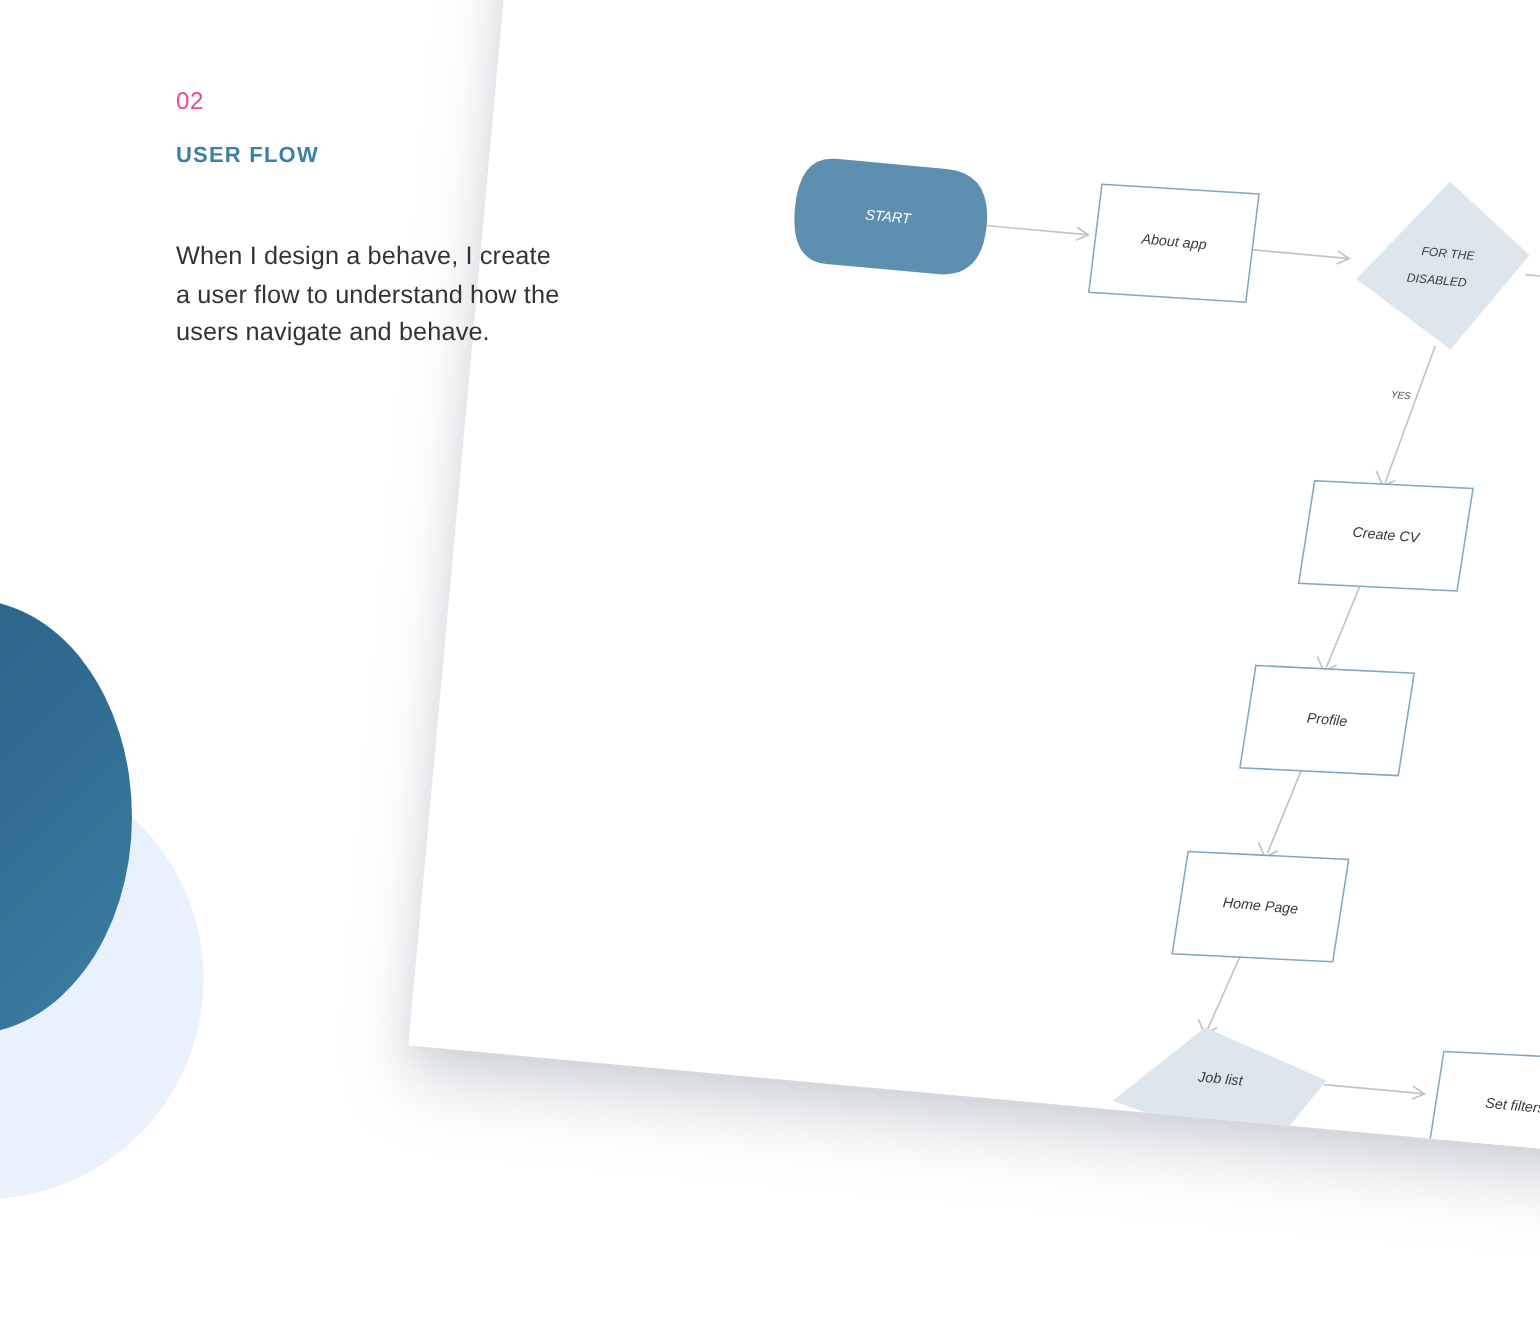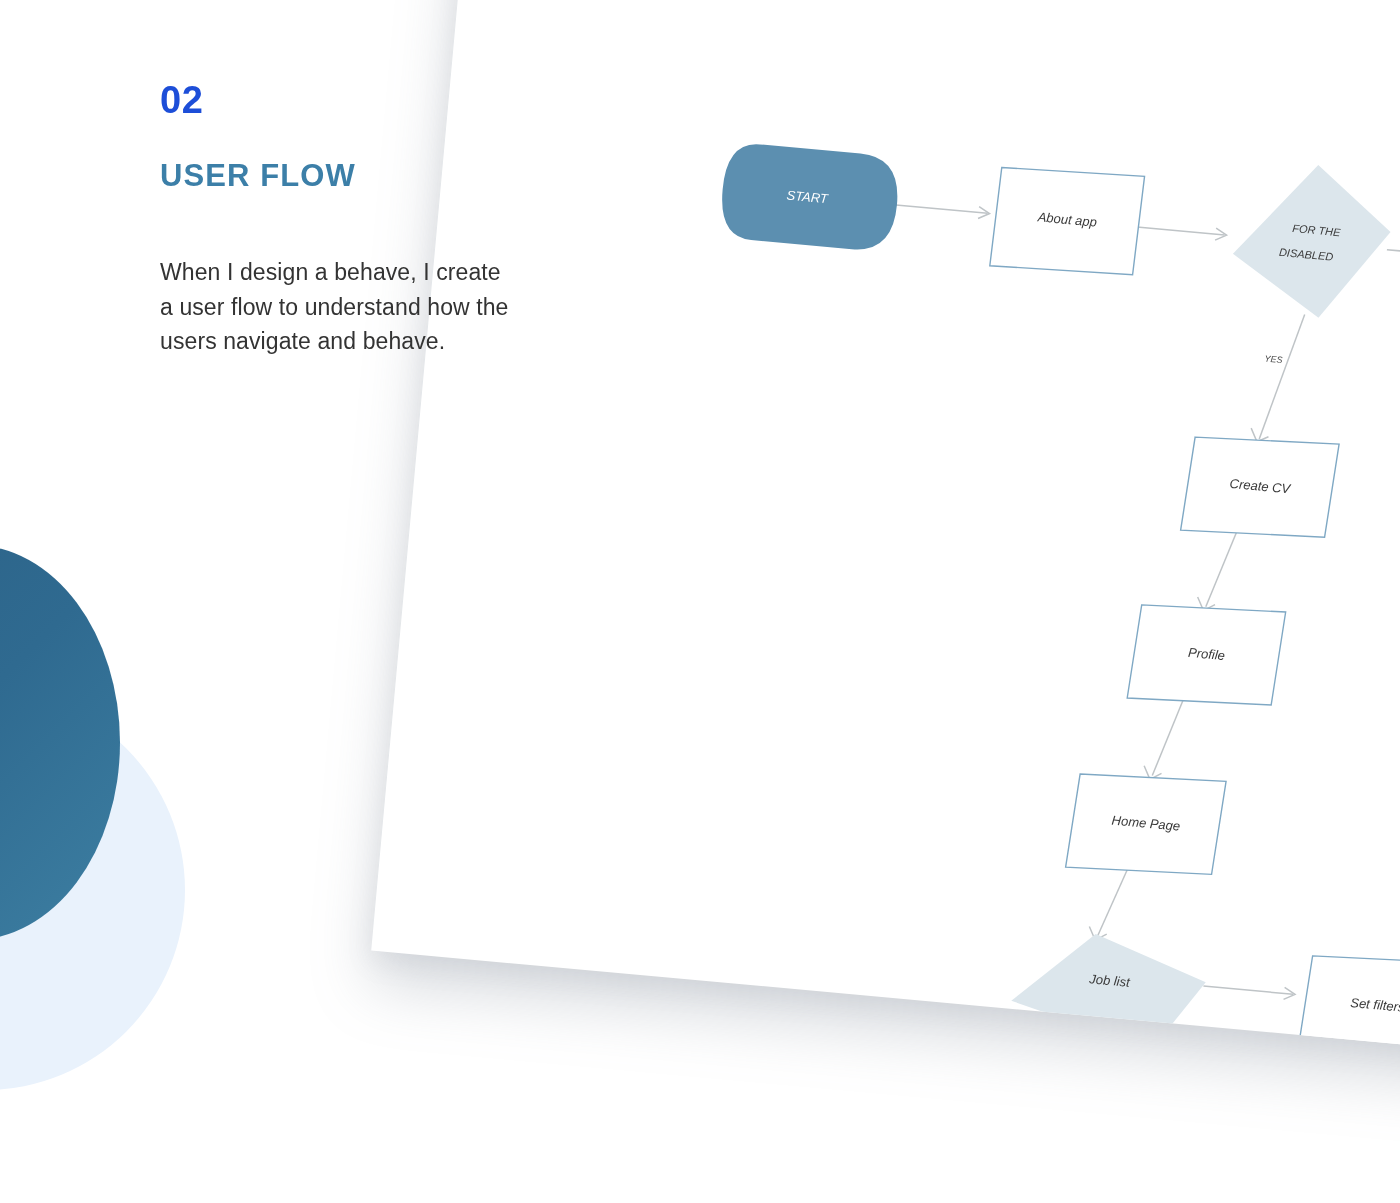--- a/index.html
+++ b/index.html
@@ -44,29 +44,29 @@
 
   
   .text-col {
     position: absolute;
     left: 160px;
     top: 80px;
     width: 370px;
     z-index: 6;
   }
   .kicker {
-    font-size: 38px;
-    font-weight: bold;
-    color: #1d4ed8;
+    font-size: 22px;
+    font-weight: normal;
+    color: #ec4899;
     letter-spacing: 0.5px;
     line-height: 1.1;
   }
   .title {
-    margin-top: 36px;
-    font-size: 31px;
+    margin-top: 26px;
+    font-size: 20px;
     font-weight: bold;
     color: #3C7FA8;
     letter-spacing: 1.1px;
     line-height: 1.15;
   }
   .body-copy {
     margin-top: 62px;
     font-size: 23px;
     line-height: 34.5px;
     color: #333333;

